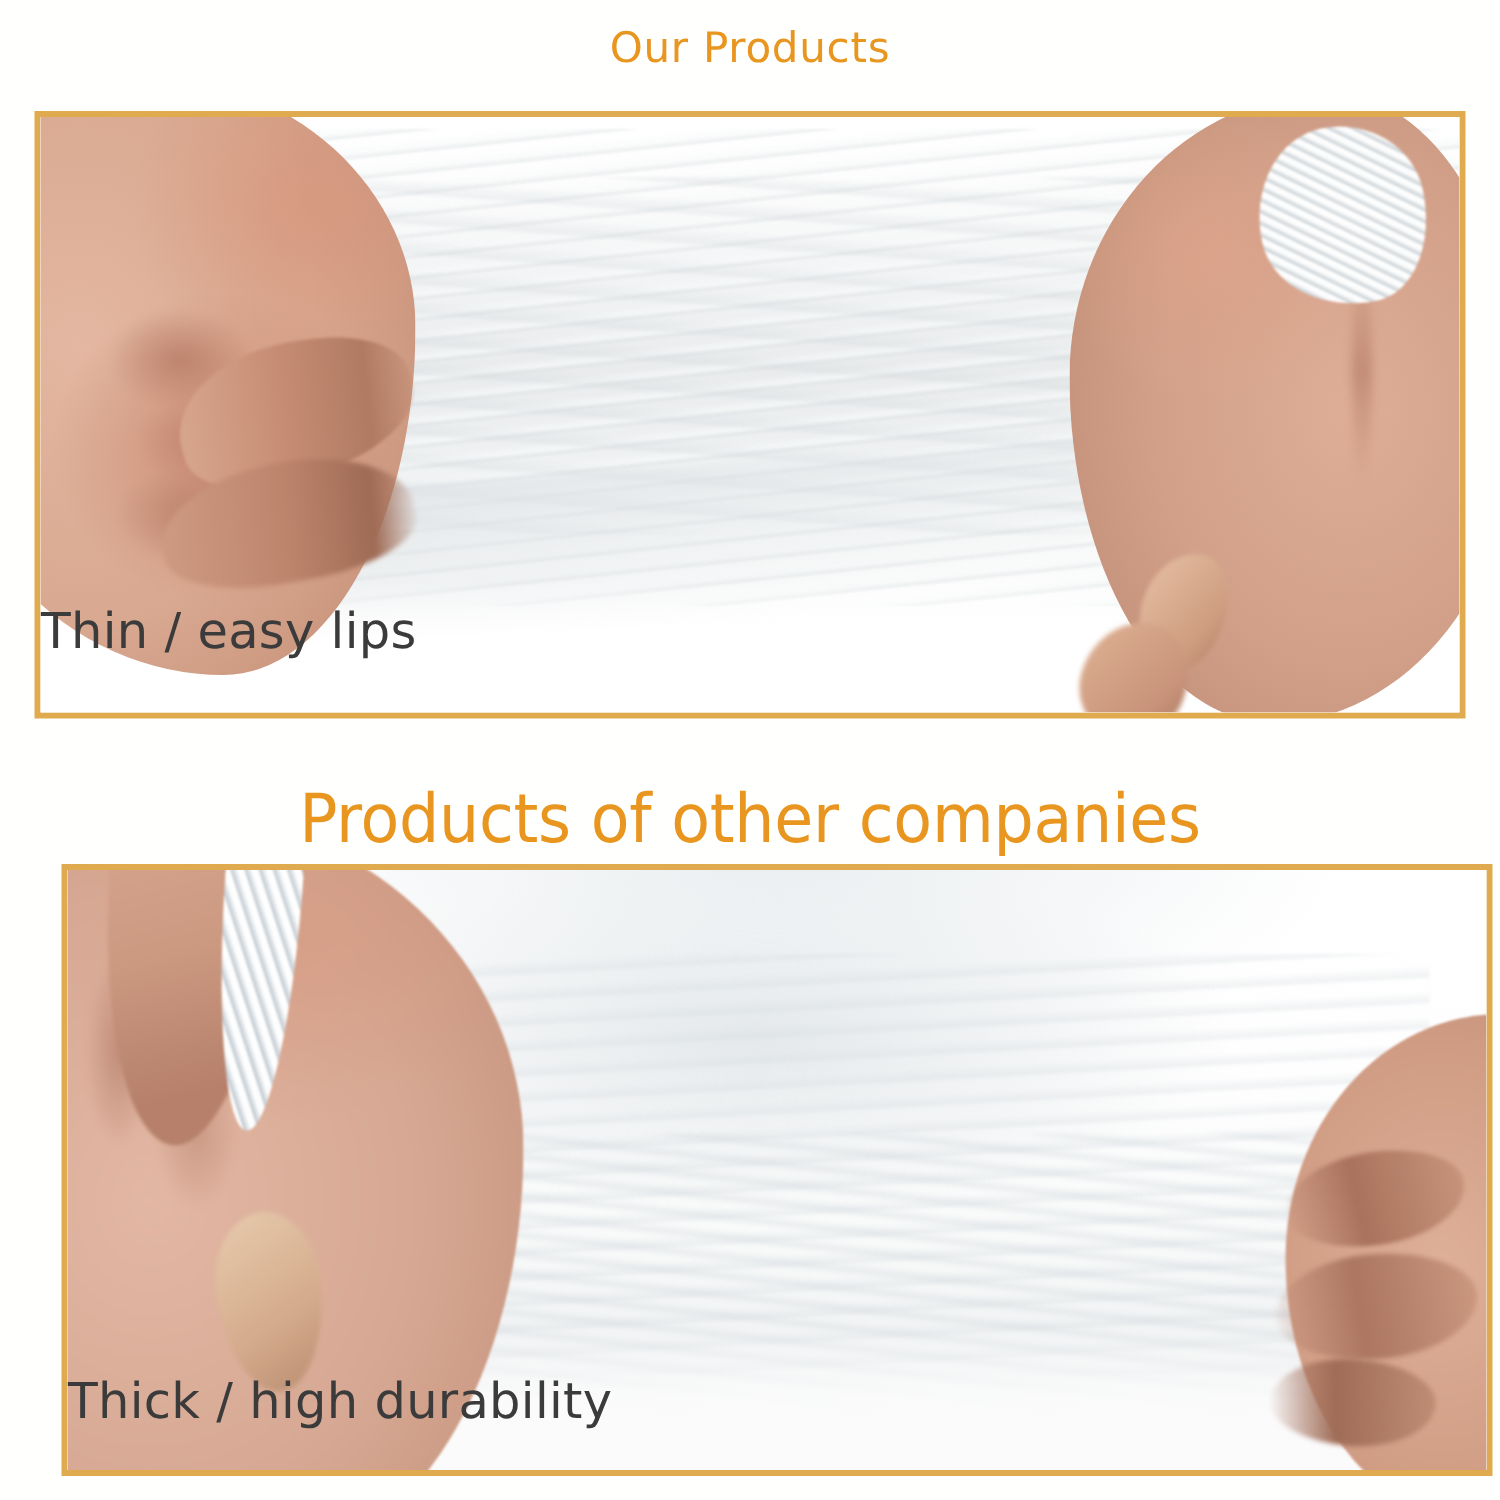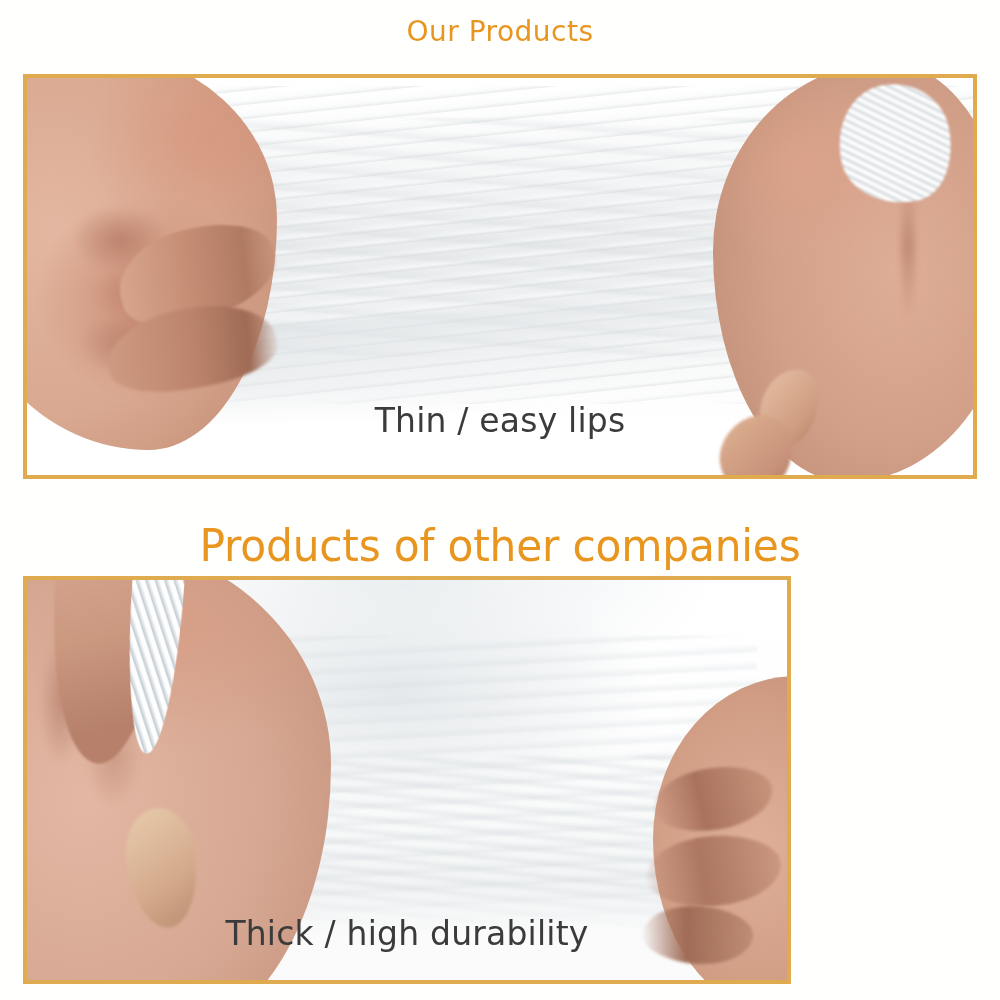--- a/index.html
+++ b/index.html
@@ -54,23 +54,23 @@
     overflow: hidden;
     background: #ffffff;
   }
   .panel-top {
     left: 23px;
     top: 74px;
     width: 954px;
     height: 405px;
   }
   .panel-bottom {
-    left: 23px;
+    left: 41px;
     top: 576px;
-    width: 768px;
+    width: 954px;
     height: 408px;
   }
 
   .photo {
     position: absolute;
     inset: 0;
     overflow: hidden;
     background: #fdfdfd;
   }
 
@@ -421,21 +421,20 @@
     background: linear-gradient(265deg, #c08d75 0%, #a06c57 60%, rgba(140,92,74,0) 100%);
     border-radius: 50% 50% 50% 50% / 55% 45% 55% 45%;
     transform: rotate(4deg);
     filter: blur(1.8px);
   }
 
   
   .caption {
     position: absolute;
     width: 100%;
-    text-align: center;
     color: #3b3b3b;
     font-size: 33px;
     font-weight: 400;
     letter-spacing: 0.2px;
     line-height: 1;
     white-space: nowrap;
     user-select: none;
   }
   .caption-top { bottom: 38px; }
   .caption-bottom { bottom: 30px; }

